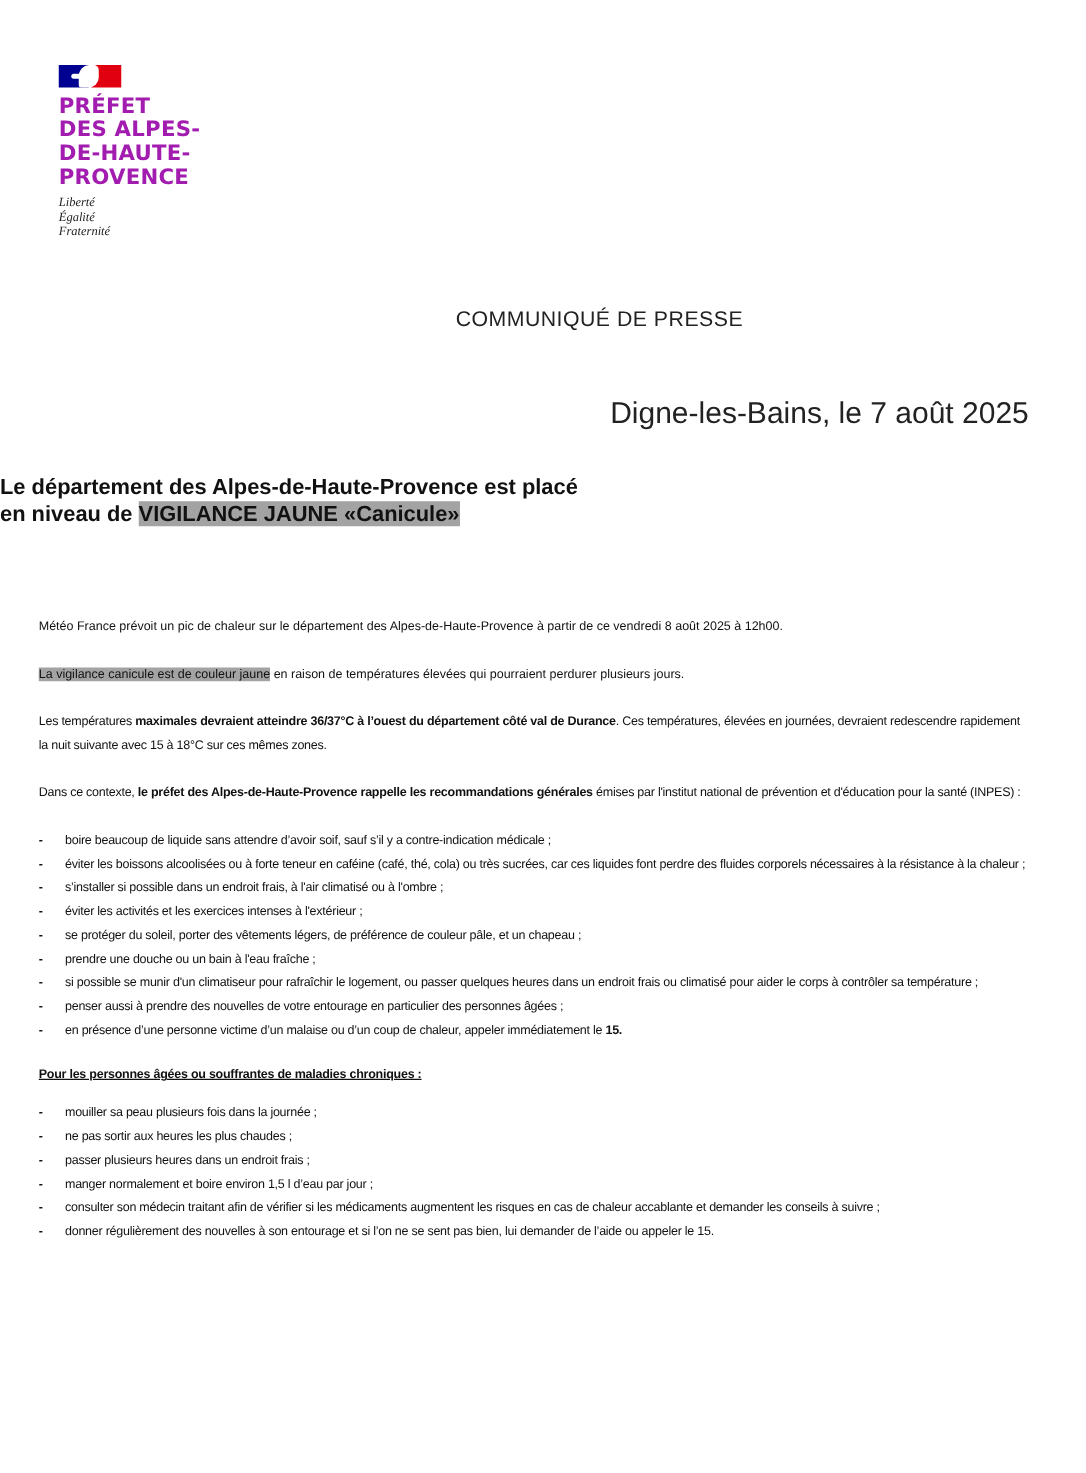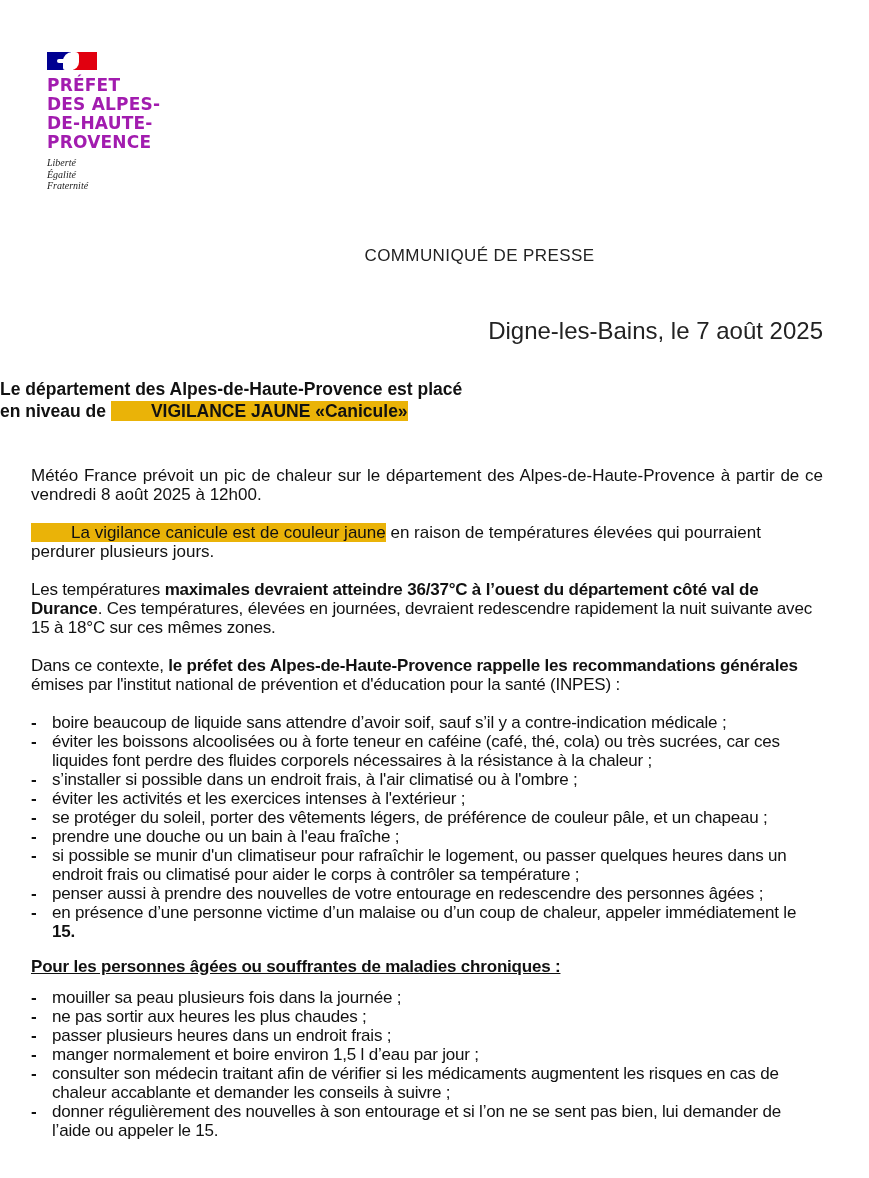--- a/index.html
+++ b/index.html
@@ -13,23 +13,23 @@
     .flag .red { position: absolute; left: 26px; top: 0; width: 24px; height: 18px; background: #e1000f; }
     .flag .marianne { position: absolute; left: 16px; top: 0; width: 16px; height: 18px; background: #fff; border-radius: 9px 4px 8px 2px; }
     .flag .marianne-cut { position: absolute; left: 10px; top: 7px; width: 9px; height: 4px; background: #fff; border-radius: 3px; }
     .prefet-name { margin-top: 6px; font-family: "DejaVu Sans", sans-serif; font-weight: bold; font-size: 17px; line-height: 19px; letter-spacing: 0.2px; color: #a21caf; }
     .motto { margin-top: 5px; font-family: "Liberation Serif", serif; font-style: italic; font-size: 10px; line-height: 11.5px; color: #222; }
 
     .press-label { position: absolute; left: 0; width: 863px; top: 246px; text-align: center; font-size: 17px; letter-spacing: 0.4px; color: #222; padding-left: 48px; }
     .place-date { position: absolute; right: 46px; top: 317px; font-size: 24px; color: #222; }
 
     .title { position: absolute; left: 0; width: 869px; top: 378px; font-weight: bold; font-size: 17.5px; line-height: 22px; color: #111; }
-    .hl { background: #eab308; padding-left: 40px; }
+    .hl { background: #a3a3a3; }
 
-    .body { position: absolute; left: 31px; width: 792px; top: 466px; font-size: 17px; line-height: 19px; color: #111; }
+    .body { position: absolute; left: 31px; width: 792px; top: 492px; font-size: 10px; line-height: 19px; color: #111; }
     .p { margin: 0 0 19px 0; }
     .p.justify { text-align: justify; }
     .p.narrow { font-family: "Liberation Sans", sans-serif; letter-spacing: -0.2px; }
     ul.dash { list-style: none; margin: 0 0 16px 0; padding: 0; }
     ul.dash li { position: relative; padding-left: 21px; letter-spacing: -0.2px; }
     ul.dash li::before { content: "-"; position: absolute; left: 0; top: 0; font-weight: bold; }
     .subhead { font-weight: bold; text-decoration: underline; margin: 0 0 12px 0; letter-spacing: -0.2px; }
   </style>
 </head>
 <body>
@@ -74,21 +74,21 @@
     <p class="p narrow"><span>Dans ce contexte, </span><b>le préfet des Alpes-de-Haute-Provence rappelle les recommandations générales</b><span> émises par l'institut national de prévention et d'éducation pour la santé (INPES) :</span></p>
 
     <ul class="dash">
       <li>boire beaucoup de liquide sans attendre d’avoir soif, sauf s’il y a contre-indication médicale ;</li>
       <li>éviter les boissons alcoolisées ou à forte teneur en caféine (café, thé, cola) ou très sucrées, car ces liquides font perdre des fluides corporels nécessaires à la résistance à la chaleur ;</li>
       <li>s’installer si possible dans un endroit frais, à l'air climatisé ou à l'ombre ;</li>
       <li>éviter les activités et les exercices intenses à l'extérieur ;</li>
       <li>se protéger du soleil, porter des vêtements légers, de préférence de couleur pâle, et un chapeau ;</li>
       <li>prendre une douche ou un bain à l'eau fraîche ;</li>
       <li>si possible se munir d'un climatiseur pour rafraîchir le logement, ou passer quelques heures dans un endroit frais ou climatisé pour aider le corps à contrôler sa température ;</li>
-      <li>penser aussi à prendre des nouvelles de votre entourage en redescendre des personnes âgées ;</li>
+      <li>penser aussi à prendre des nouvelles de votre entourage en particulier des personnes âgées ;</li>
       <li><span>en présence d’une personne victime d’un malaise ou d’un coup de chaleur, appeler immédiatement le </span><b>15.</b></li>
     </ul>
 
     <div class="subhead">Pour les personnes âgées ou souffrantes de maladies chroniques :</div>
 
     <ul class="dash">
       <li>mouiller sa peau plusieurs fois dans la journée ;</li>
       <li>ne pas sortir aux heures les plus chaudes ;</li>
       <li>passer plusieurs heures dans un endroit frais ;</li>
       <li>manger normalement et boire environ 1,5 l d’eau par jour ;</li>

